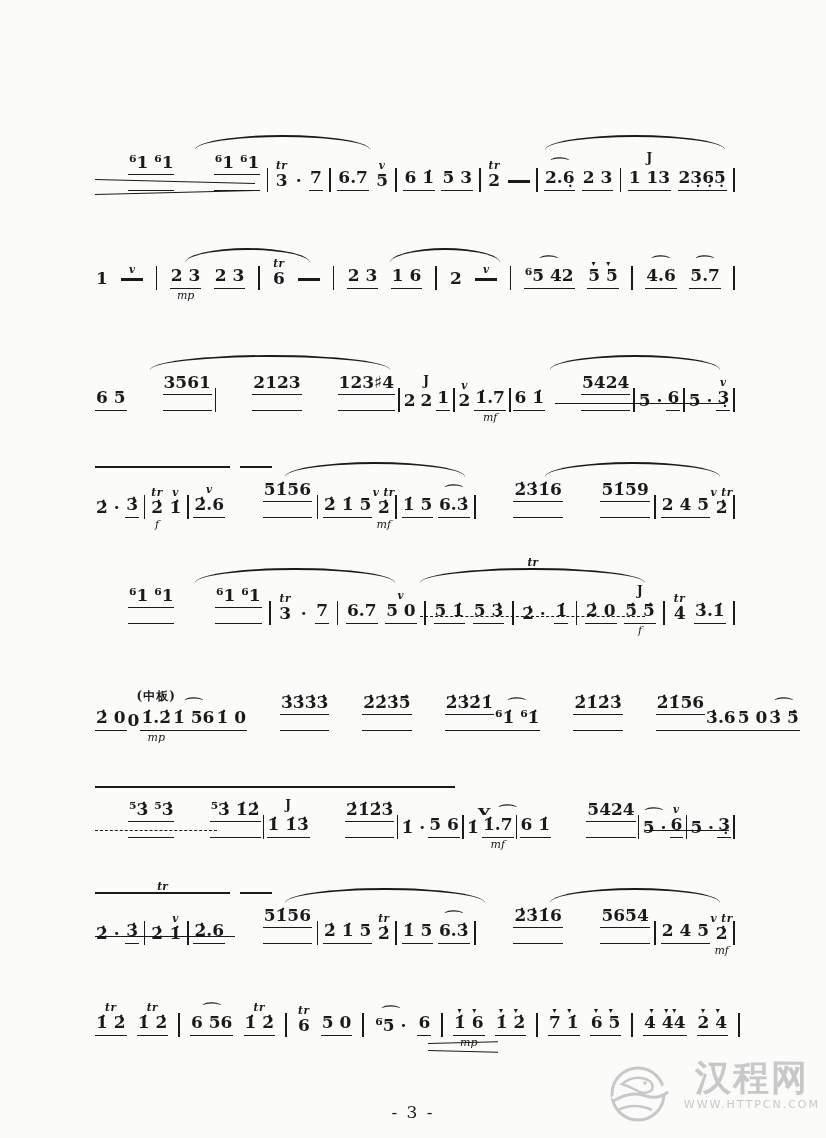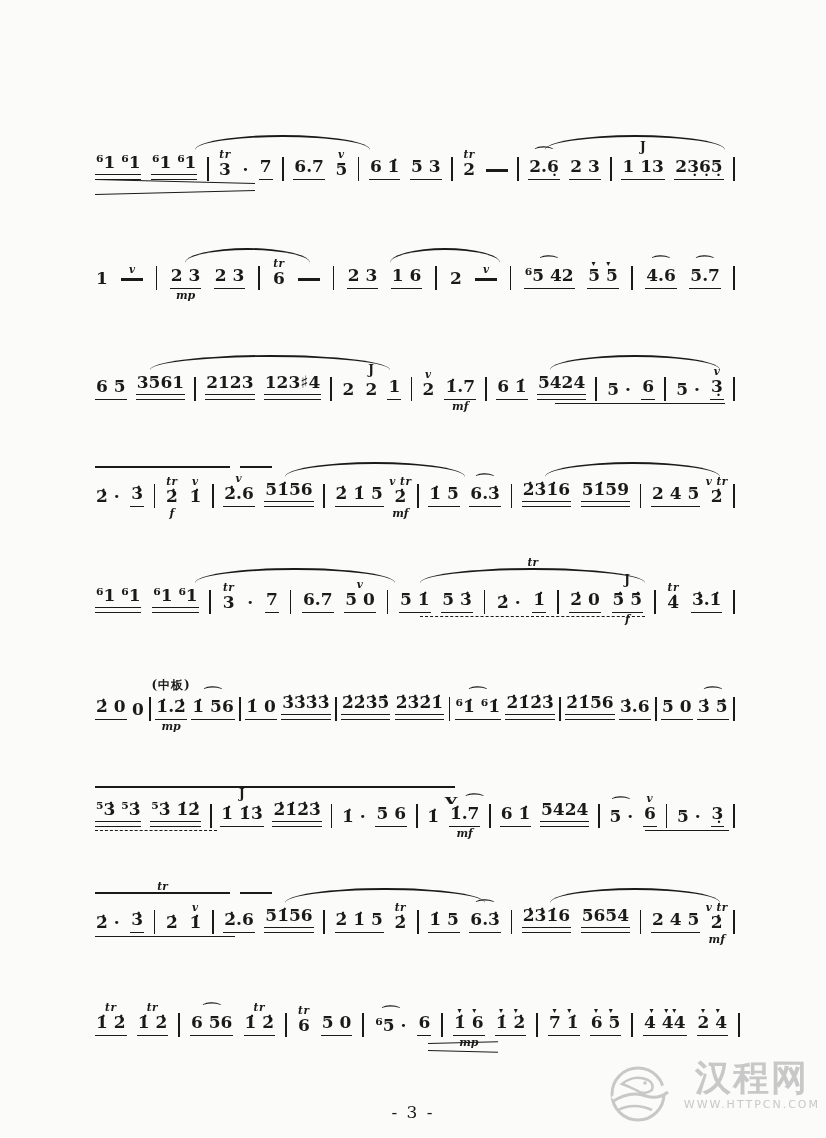--- a/index.html
+++ b/index.html
@@ -7,32 +7,32 @@
   .page{position:relative;width:826px;height:1138px;background:var(--paper);
         font-family:"DejaVu Serif",serif;color:var(--ink);overflow:hidden;margin:0 auto;
         box-shadow:0 0 4px rgba(0,0,0,.2);}
   .score{position:absolute;inset:0;}
   .line{position:absolute;left:95px;height:34px;}
   .row{display:flex;justify-content:space-between;align-items:flex-end;width:100%;}
   .tok{position:relative;text-align:center;font-weight:700;font-size:17px;line-height:21px;white-space:nowrap;}
   .tok .main{display:inline-block;padding:0 1px;}
   .u1 .main{border-bottom:1.7px solid var(--ink);padding-bottom:2px;}
   .u2 .main{border-bottom:1.7px solid var(--ink);padding-bottom:1px;}
-  .tok.u2{border-bottom:1.7px solid var(--ink);padding-bottom:4px;}
+  .tok.u2{border-bottom:1.7px solid var(--ink);padding-bottom:15px;margin-left:33px;}
   .bar{width:1.7px;height:24px;background:var(--ink);margin-bottom:-1px;position:relative;}
   .dashwrap{position:relative;margin-bottom:8px;}
   .dashline{width:22px;height:2.8px;background:var(--ink);}
   .above{position:absolute;left:50%;transform:translateX(-50%);top:-15px;
          font-size:10.5px;font-style:italic;font-weight:700;letter-spacing:.5px;white-space:nowrap;}
   .above.arcch{font-style:normal;font-size:13px;top:-14px;letter-spacing:0;transform:translateX(-50%) scaleX(1.6);}
   .above.jm{font-style:normal;font-size:12px;top:-19px;}
   .above.tempo{font-style:normal;font-size:12px;top:-21px;letter-spacing:1px;font-weight:700;text-align:center;}
   .above.vmark{font-style:normal;font-size:8px;top:-12px;letter-spacing:4px;}
   .below{position:absolute;left:50%;transform:translateX(-50%);bottom:-17px;
-         font-size:11px;font-style:italic;font-weight:700;}
+         font-size:11px;font-style:italic;font-weight:400;}
   .arc{position:absolute;top:-17px;height:13px;border-top:2px solid var(--ink);
        border-radius:50% 50% 0 0 / 100% 100% 0 0;}
   .arc.flat{height:0;border-radius:0;top:-13px;}
   .arc-label{position:absolute;left:50%;top:-14px;transform:translateX(-50%);
              font-size:10.5px;font-style:italic;font-weight:700;}
   .under{position:absolute;top:31px;height:0;border-top:1.7px solid var(--ink);}
   .under.dashed{border-top-style:dashed;}
   .under.hairpin{border:0;height:8px;}
   .hairpin .hl{position:absolute;left:0;right:0;height:1.4px;background:var(--ink);}
   .hairpin .hl.t{top:0;transform:rotate(1.4deg);transform-origin:right center;}

